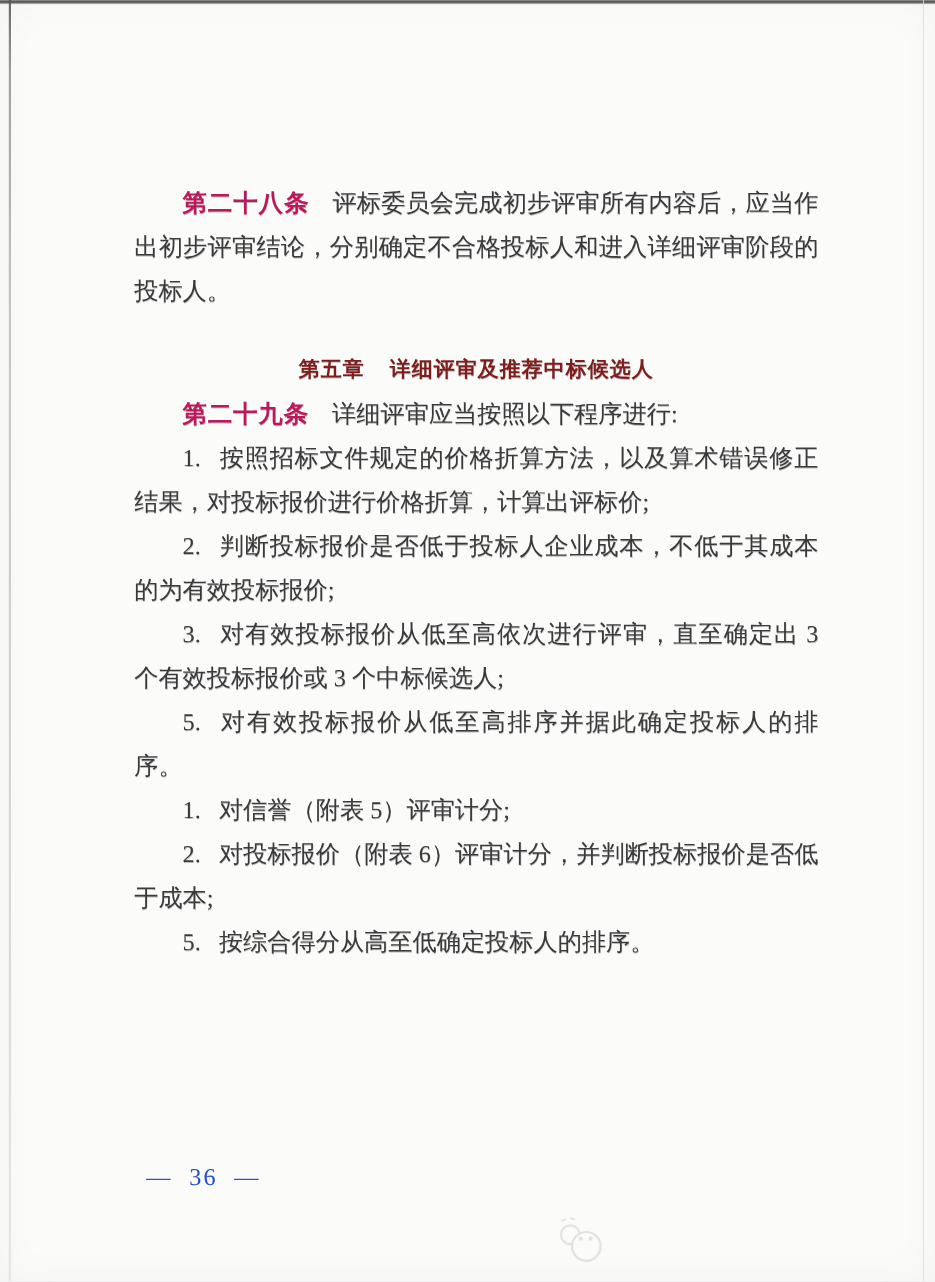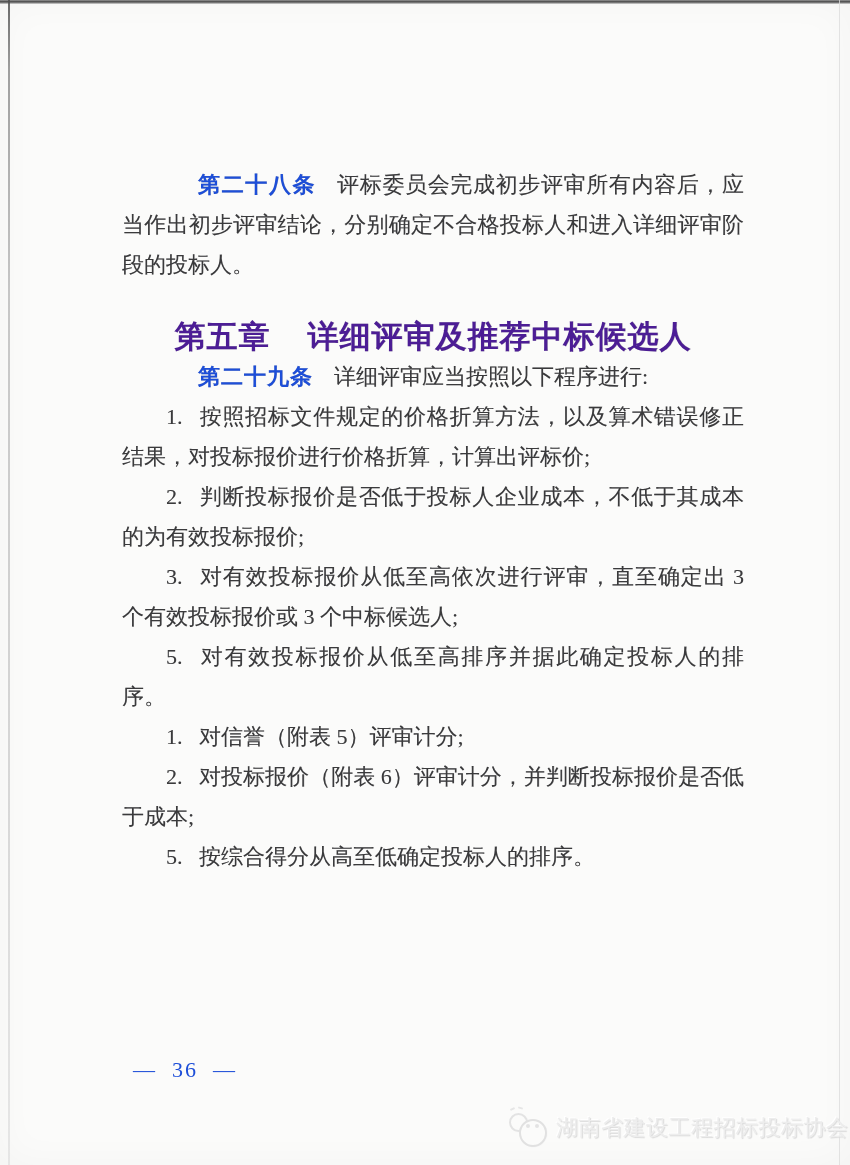--- a/index.html
+++ b/index.html
@@ -41,37 +41,36 @@
     text-align: justify;
     text-shadow: 0.3px 0.3px 0.4px rgba(70,70,70,0.35);
   }
   .para {
     margin: 0;
     text-indent: 2em;
     white-space: pre-wrap;
   }
   .term {
     font-weight: 700;
-    color: #1d4ed8;
+    color: #be185d;
     font-family: "Liberation Sans", "DejaVu Sans", sans-serif;
     margin-right: 0.95em;
     letter-spacing: 1px;
-    margin-left: 32px;
   }
   .item .num {
     margin-right: 0.75em;
   }
   .chapter {
     margin: 32px 0 0 0;
     text-align: center;
     text-indent: 0;
-    font-size: 31px;
+    font-size: 19px;
     line-height: 40px;
     font-weight: 700;
-    color: #4c1d95;
+    color: #7f1d1d;
     font-family: "Liberation Sans", "DejaVu Sans", sans-serif;
     letter-spacing: 1px;
   }
   .chapter .ch-num { margin-right: 1.2em; }
   .page-number {
     position: absolute;
     left: 133px;
     top: 1057px;
     font-size: 22px;
     color: #1d4ed8;
@@ -155,16 +154,15 @@
 
   <div class="watermark">
     <span class="wm-logo">
       <span class="tick t1"></span>
       <span class="tick t2"></span>
       <span class="c-small"></span>
       <span class="c-big"></span>
       <span class="dot d1"></span>
       <span class="dot d2"></span>
     </span>
-    <span class="wm-text">湖南省建设工程招标投标协会</span>
   </div>
 
 </div>
 
 </body></html>

